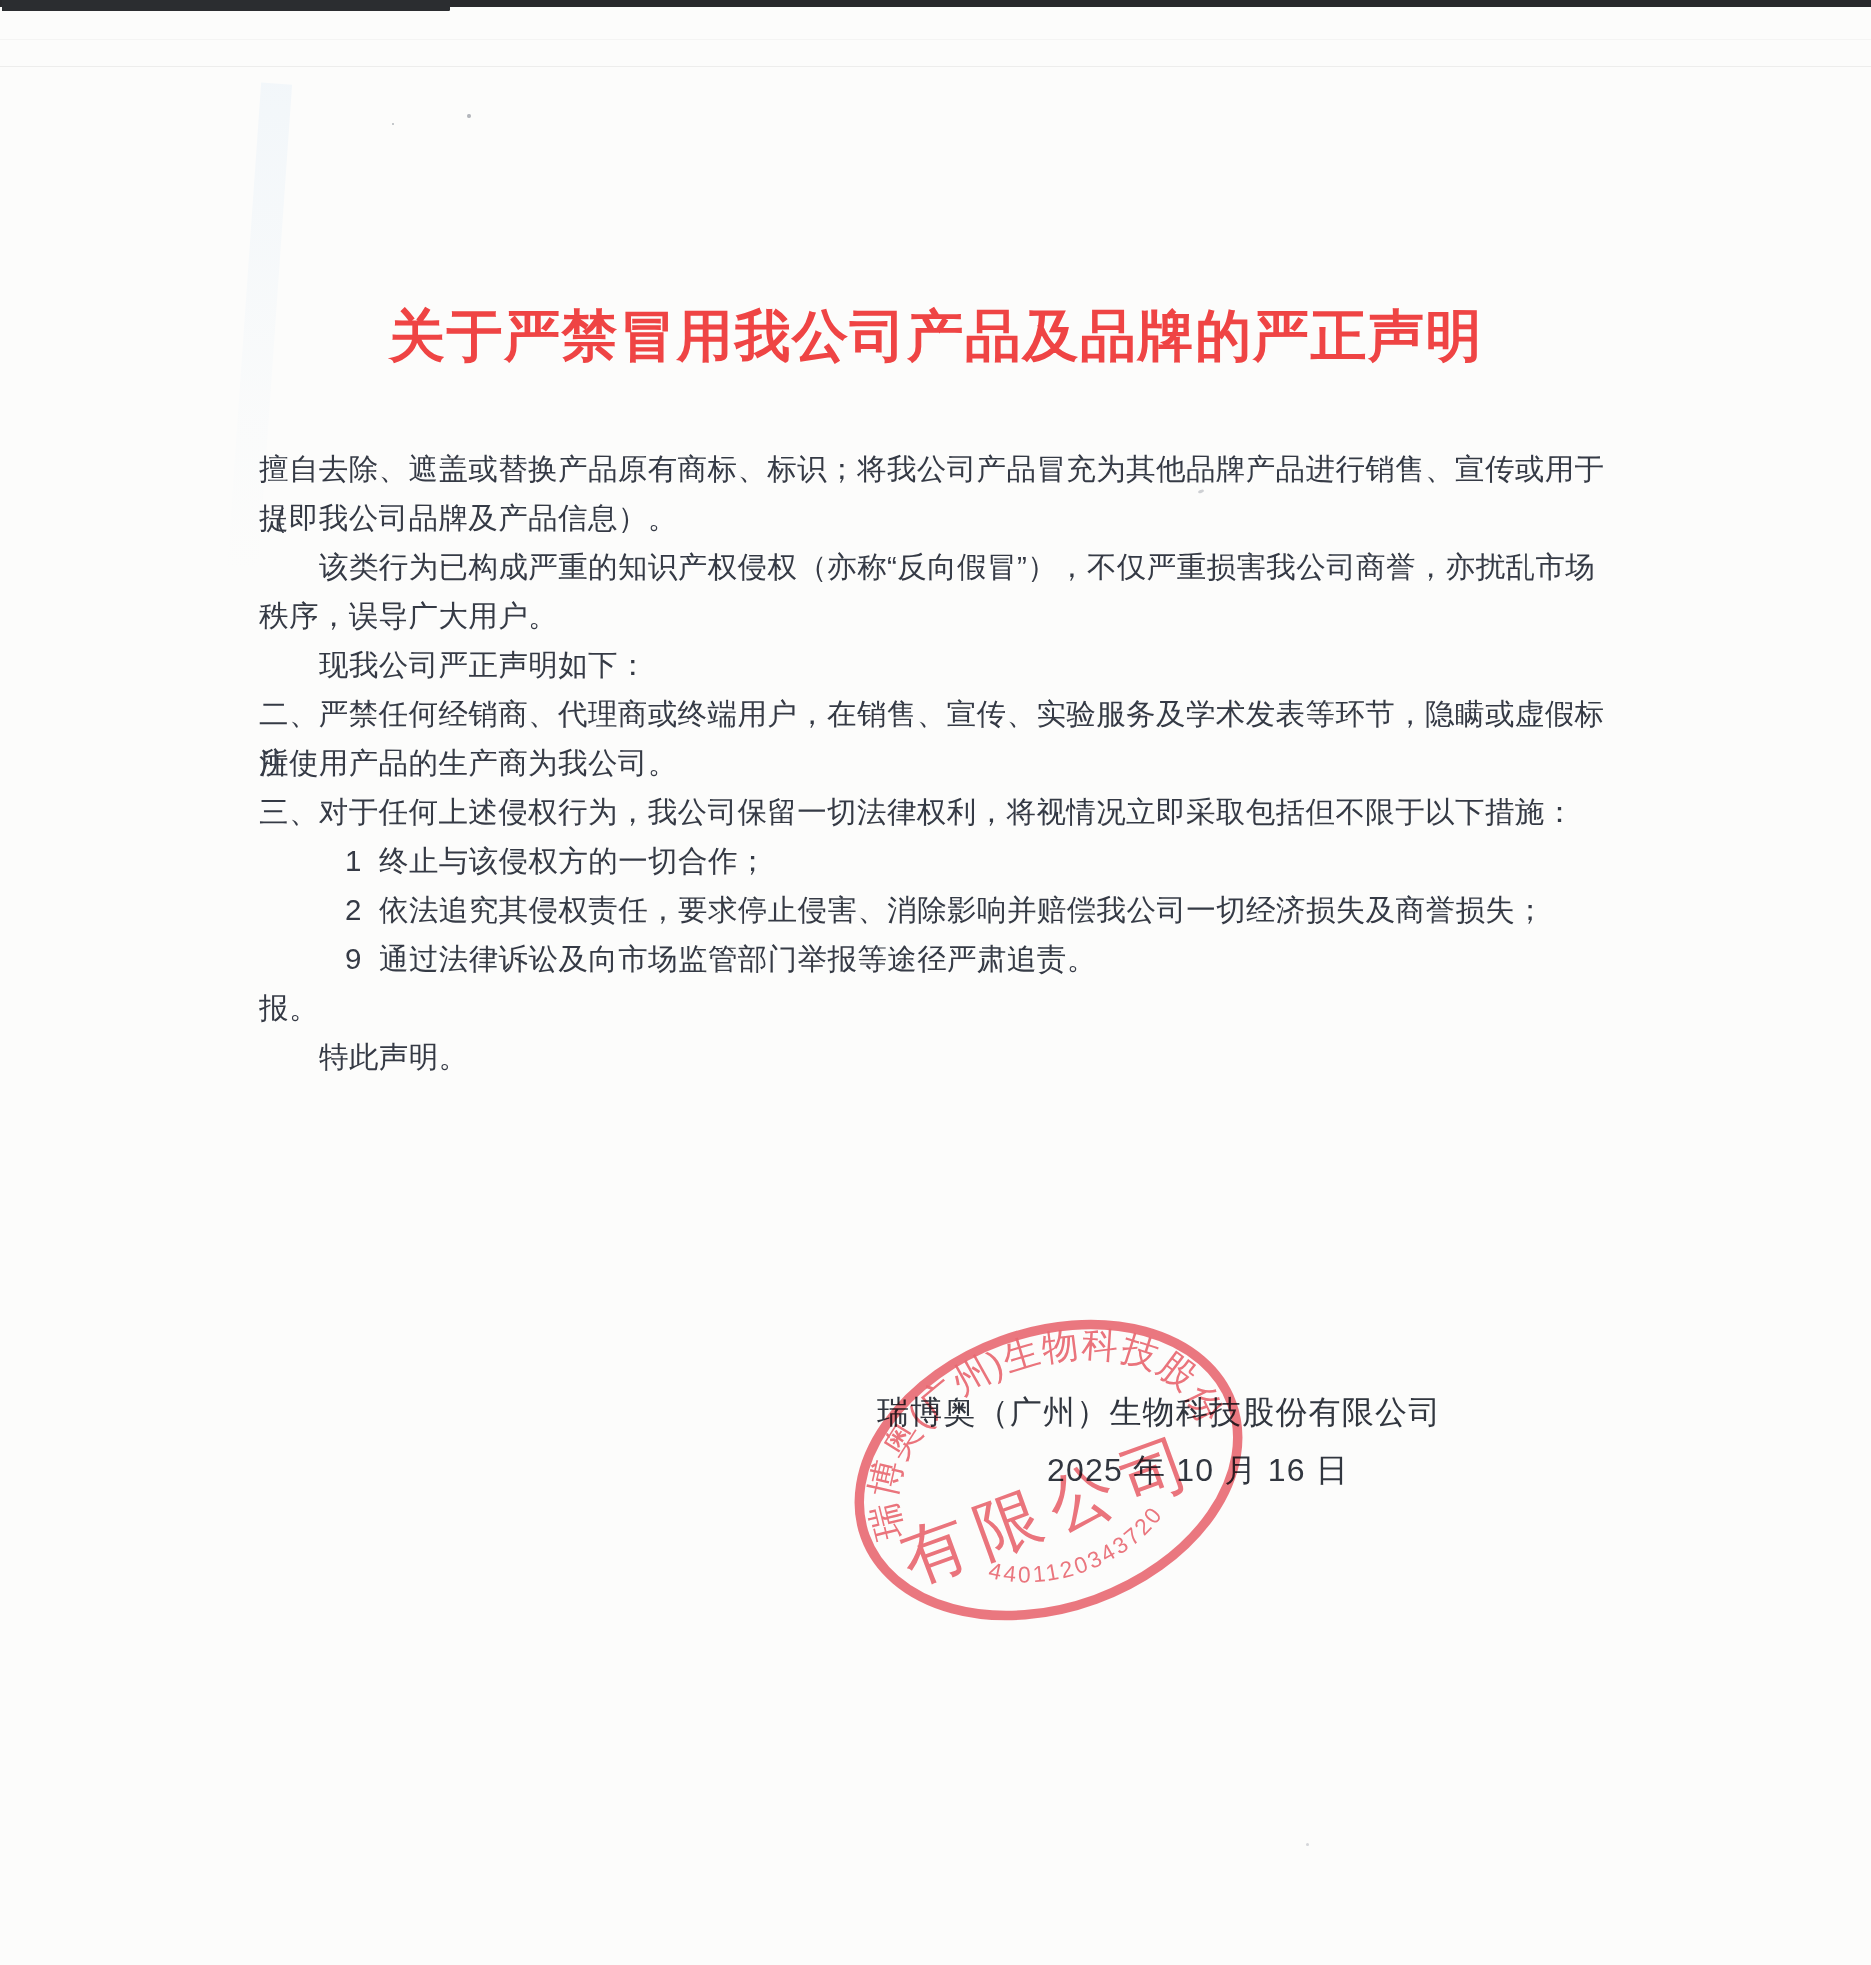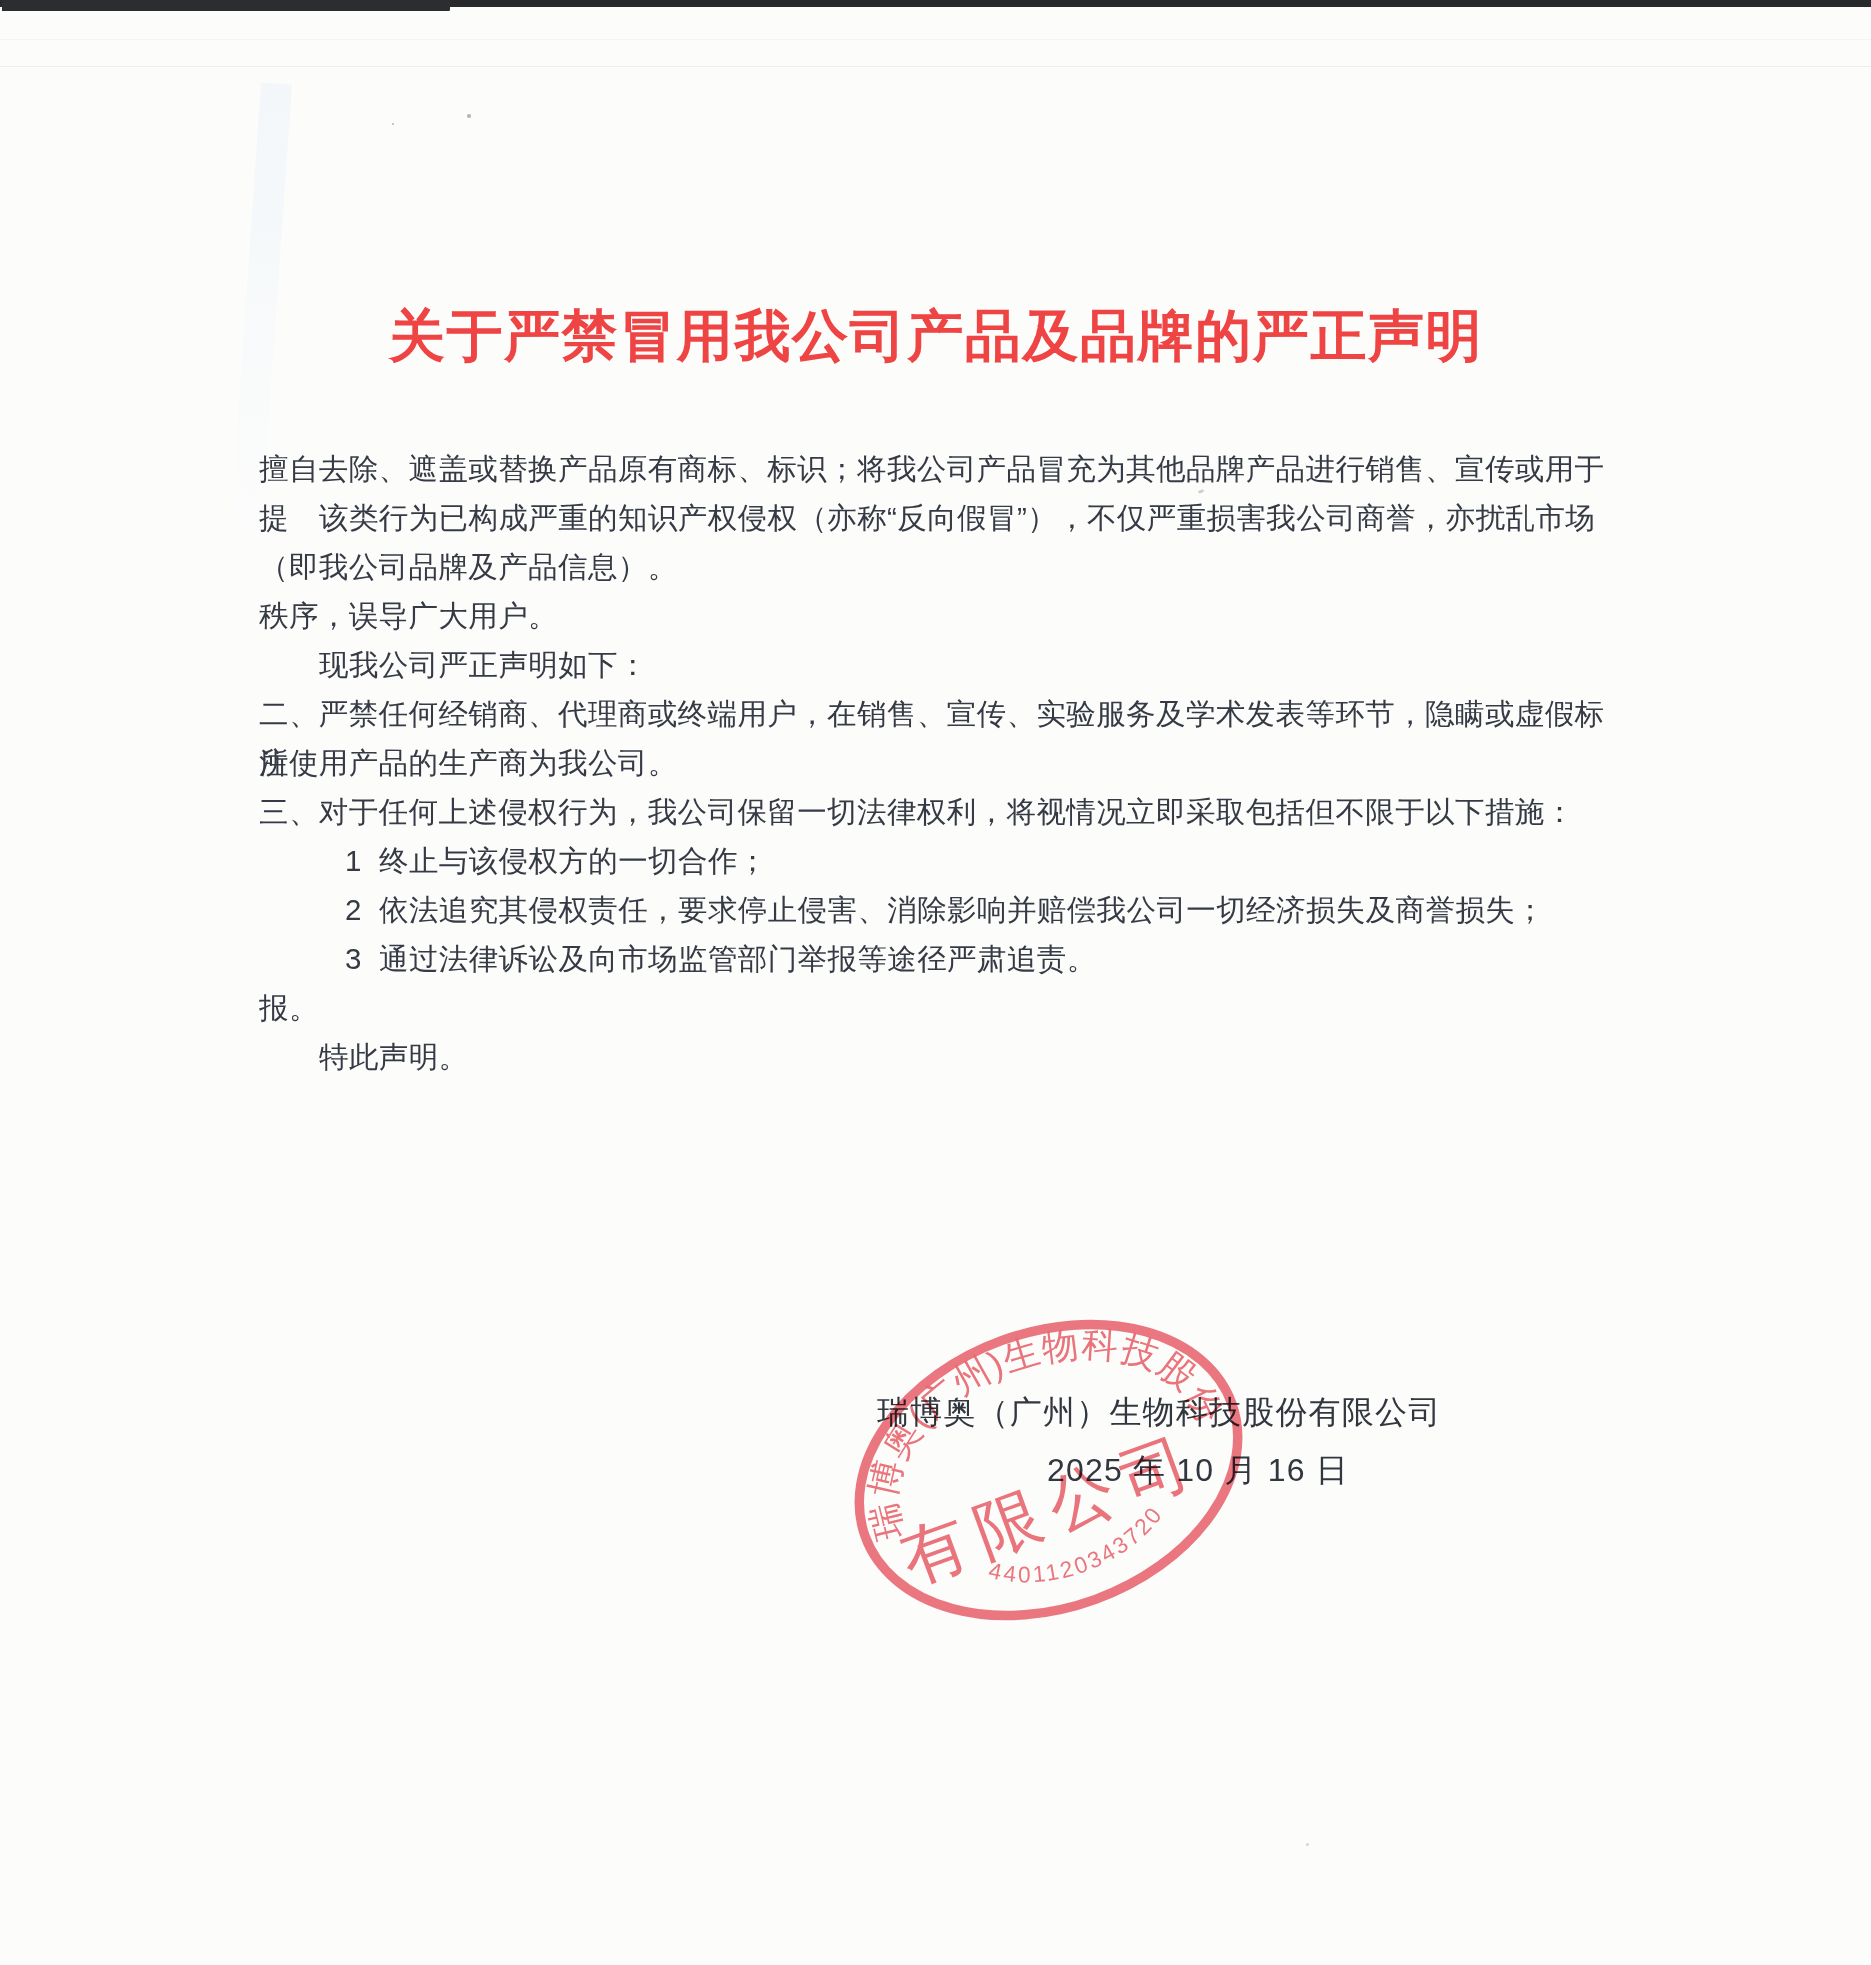--- a/index.html
+++ b/index.html
@@ -73,30 +73,30 @@
   <div class="streak"></div>
   <div class="speck s1"></div>
   <div class="speck s2"></div>
   <div class="speck s3"></div>
   <div class="speck s4"></div>
 
   <h1 class="title">关于严禁冒用我公司产品及品牌的严正声明</h1>
 
   <div class="body-block">
     <div class="line">擅自去除、遮盖或替换产品原有商标、标识；将我公司产品冒充为其他品牌产品进行销售、宣传或用于提</div>
+    <div class="line">（即我公司品牌及产品信息）。</div>
     <div class="line ind-2">该类行为已构成严重的知识产权侵权（亦称“反向假冒”），不仅严重损害我公司商誉，亦扰乱市场</div>
-    <div class="line">（即我公司品牌及产品信息）。</div>
     <div class="line">秩序，误导广大用户。</div>
     <div class="line ind-2">现我公司严正声明如下：</div>
     <div class="line">二、严禁任何经销商、代理商或终端用户，在销售、宣传、实验服务及学术发表等环节，隐瞒或虚假标注</div>
     <div class="line">所使用产品的生产商为我公司。</div>
     <div class="line">三、对于任何上述侵权行为，我公司保留一切法律权利，将视情况立即采取包括但不限于以下措施：</div>
     <div class="line ind-3">1  终止与该侵权方的一切合作；</div>
     <div class="line ind-3">2  依法追究其侵权责任，要求停止侵害、消除影响并赔偿我公司一切经济损失及商誉损失；</div>
-    <div class="line ind-3">3  通过法律诉讼及向市场监管部门举报等途径严肃追责。</div>
+    <div class="line ind-3">9  通过法律诉讼及向市场监管部门举报等途径严肃追责。</div>
     <div class="line">报。</div>
     <div class="line ind-2">特此声明。</div>
   </div>
 
   <div class="sig-company">瑞博奥（广州）生物科技股份有限公司</div>
   <div class="sig-date">2025 年 10 月 16 日</div>
 
   <svg class="stamp" viewBox="0 0 1060 824" xmlns="http://www.w3.org/2000/svg">
     <defs>
       <path id="arcTop" d="M -400 30 A 402 272 0 1 1 400 30" fill="none"></path>

